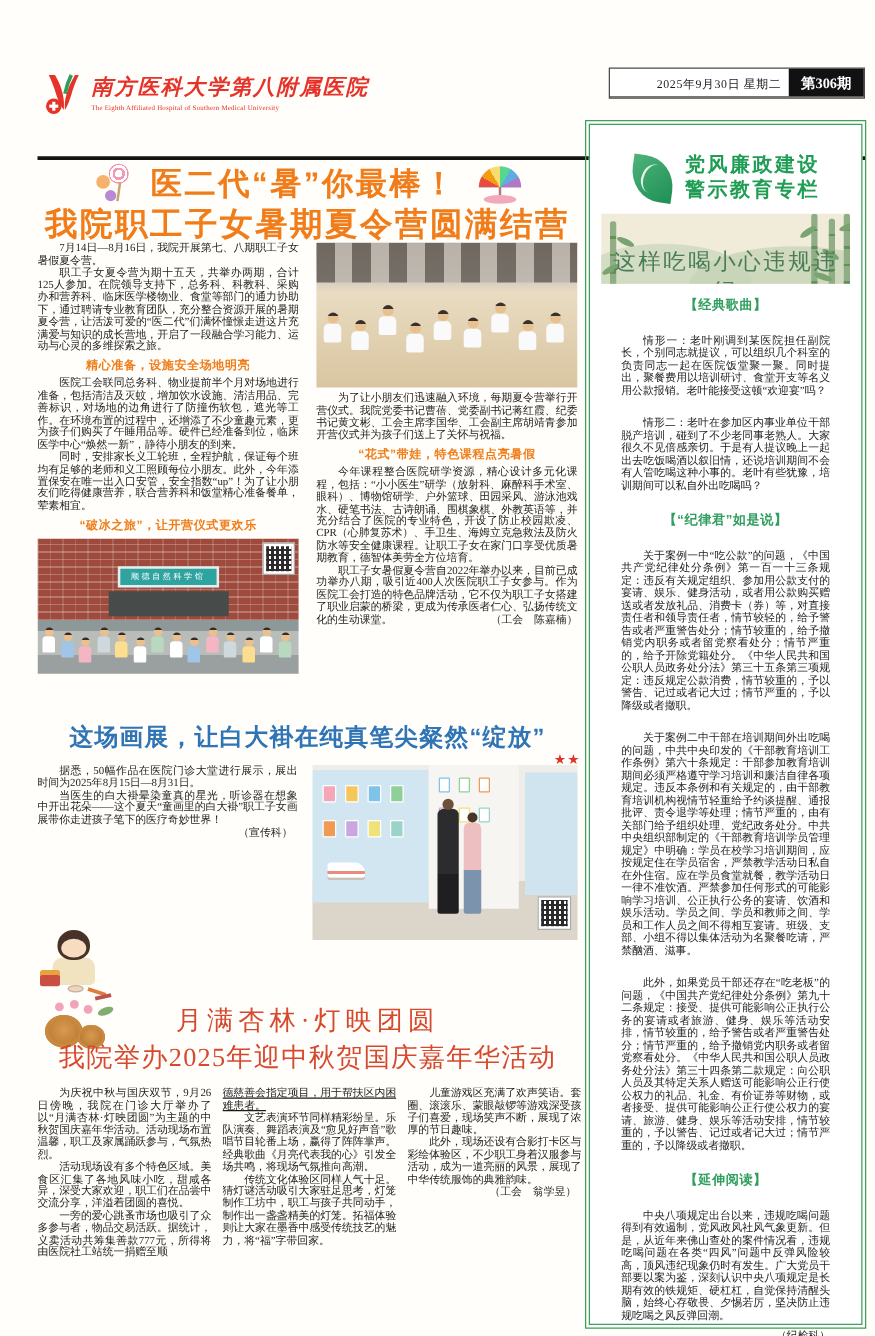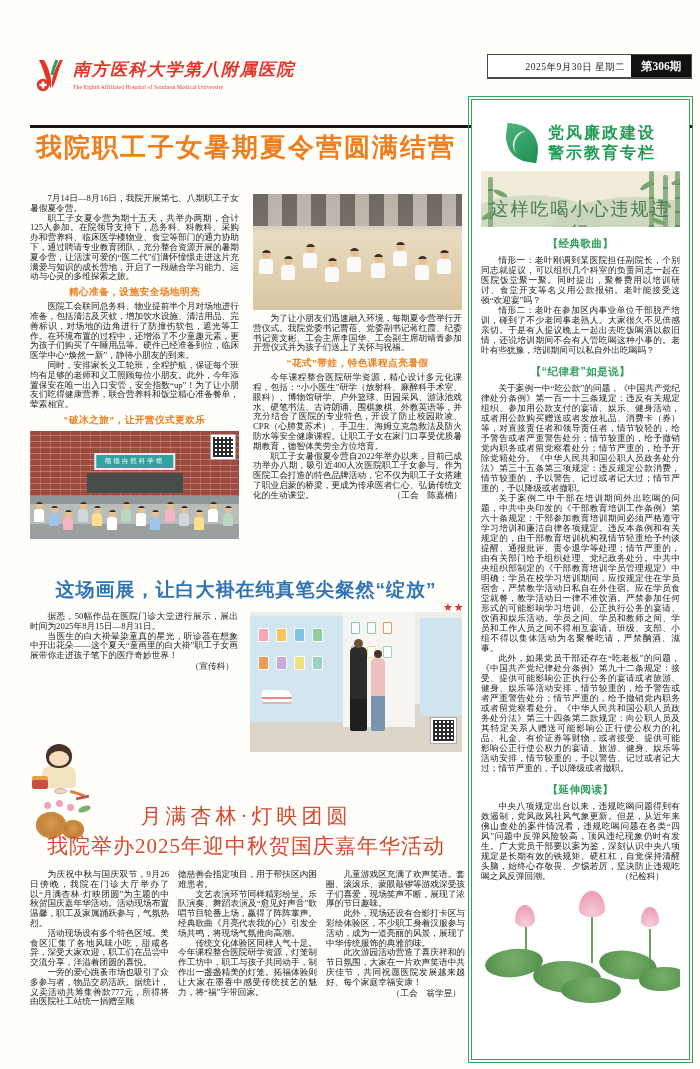--- a/index.html
+++ b/index.html
@@ -19,21 +19,21 @@
   .issue-box{position:absolute;left:487px;top:54px;width:205px;border:1px solid #4a4a4a;background:#fff;}
   .issue-row1{display:flex;border-bottom:1px solid #4a4a4a;height:23px;}
   .issue-date{flex:1;text-align:right;font-size:9.5px;padding:6px 6px 0 0;letter-spacing:.5px;}
   .issue-badge{width:60px;background:#111;color:#fff;font-weight:bold;font-size:11.5px;
                display:flex;align-items:center;justify-content:center;}
   .issue-row2{height:21px;text-align:center;font-size:9px;padding-top:5px;letter-spacing:.3px;}
   .masthead-rule{position:absolute;left:30px;top:125px;width:662px;height:3px;background:#17130f;}
 
   
   .bodyp{font-size:8.7px;line-height:9.8px;text-align:justify;text-indent:2em;margin:0;color:var(--c-ink);}
-  .noindent{text-indent:0;}
+  .noindent{text-indent:0;text-decoration:underline;}
   .subhead{color:var(--c-orange);font-family:"Liberation Sans","DejaVu Sans",sans-serif;
            font-weight:bold;font-size:9.6px;text-align:center;margin:4px 0 3px;letter-spacing:.5px;}
   .byline-inline{font-size:8.7px;line-height:9.8px;text-align:right;margin:-9.8px 0 0;}
   .byline-line{font-size:8.7px;line-height:9.8px;text-align:right;margin:1px 4px 0 0;}
 
   
   .a1-title{position:absolute;left:30px;top:131px;width:432px;text-align:center;
             font-family:"Liberation Sans","DejaVu Sans",sans-serif;font-weight:bold;color:var(--c-orange);}
   .a1-t1row{display:flex;align-items:center;justify-content:center;gap:16px;}
   .a1-t1{font-size:25px;letter-spacing:2px;line-height:28px;}
@@ -139,21 +139,21 @@
              background:#cdd8bf;opacity:.8;}
   .sb-banner::after{content:"";position:absolute;left:70px;bottom:-34px;width:170px;height:64px;border-radius:50%;
              background:#c3d2b4;opacity:.7;}
   .sb-banner-text{position:absolute;left:0;top:26px;width:100%;text-align:center;color:#4a7d55;
              font-size:18px;letter-spacing:2px;z-index:2;}
   .bam{position:absolute;width:5px;border-radius:2px;z-index:1;
        background:repeating-linear-gradient(180deg,#8fae85 0 12px,#64905c 12px 14px);}
   .bleaf{position:absolute;width:15px;height:5px;border-radius:50%;background:#79a46f;z-index:1;}
   .sb-sec{color:var(--c-green);text-align:center;font-weight:bold;font-size:10.5px;margin:10px 0 4px;
           font-family:"Liberation Sans","DejaVu Sans",sans-serif;letter-spacing:.5px;}
-  .sbp{font-size:8.7px;line-height:10px;text-align:justify;text-indent:2em;margin:0;color:#222;}
+  .sbp{font-size:8.7px;line-height:10px;text-align:justify;text-indent:2em;margin:16px;color:#222;}
   .sb-byline{font-size:8.7px;line-height:10px;text-align:right;margin:-10px 16px 0;}
   .lotus{position:relative;height:118px;margin-top:8px;overflow:hidden;}
   .leaf{position:absolute;border-radius:50%;background:radial-gradient(circle at 50% 40%,#79b06b,#4e8c49);}
   .stem{position:absolute;width:2px;background:#6f9c5f;}
   .lotusflower{position:absolute;background:radial-gradient(circle at 50% 85%,#f6cdd8,#ec93ad);
         border-radius:50% 50% 45% 45%/70% 70% 30% 30%;}
 </style>
 </head>
 <body>
 
@@ -177,20 +177,34 @@
   </div>
   <div class="issue-box">
     <div class="issue-row1">
       <div class="issue-date">2025年9月30日 星期二</div>
       <div class="issue-badge">第306期</div>
     </div>
   </div>
   <div class="masthead-rule"></div>
 
   <div class="a1-title">
+    <div class="a1-t1row">
+      <div class="candy">
+        <div class="c2"></div>
+          <div class="c3"></div>
+          <div class="stick"></div>
+          <div class="c1"></div>
+      </div>
+      <div class="a1-t1">医二代“暑”你最棒！</div>
+      <div class="carousel">
+        <div class="pole"></div>
+          <div class="base"></div>
+          <div class="canopy"></div>
+      </div>
+    </div>
     <div class="a1-t2">我院职工子女暑期夏令营圆满结营</div>
   </div>
 
   <div class="a1-cols">
     <div class="col">
       <p class="bodyp">7月14日—8月16日，我院开展第七、八期职工子女暑假夏令营。</p>
       <p class="bodyp">职工子女夏令营为期十五天，共举办两期，合计125人参加。在院领导支持下，总务科、科教科、采购办和营养科、临床医学楼物业、食堂等部门的通力协助下，通过聘请专业教育团队，充分整合资源开展的暑期夏令营，让活泼可爱的“医二代”们满怀憧憬走进这片充满爱与知识的成长营地，开启了一段融合学习能力、运动与心灵的多维探索之旅。</p>
       <div class="subhead">精心准备，设施安全场地明亮</div>
       <p class="bodyp">医院工会联同总务科、物业提前半个月对场地进行准备，包括清洁及灭蚊，增加饮水设施、清洁用品、完善标识，对场地的边角进行了防撞伤软包，遮光等工作。在环境布置的过程中，还增添了不少童趣元素，更为孩子们购买了午睡用品等。硬件已经准备到位，临床医学中心“焕然一新”，静待小朋友的到来。</p>
       <p class="bodyp">同时，安排家长义工轮班，全程护航，保证每个班均有足够的老师和义工照顾每位小朋友。此外，今年添置保安在唯一出入口安管，安全指数“up”！为了让小朋友们吃得健康营养，联合营养科和饭堂精心准备餐单，荤素相宜。</p>
@@ -301,26 +315,25 @@
   </div>
   <div class="a3-cols">
     <div class="a3col">
       <p class="bodyp">为庆祝中秋与国庆双节，9月26日傍晚，我院在门诊大厅举办了以“月满杏林·灯映团圆”为主题的中秋贺国庆嘉年华活动。活动现场布置温馨，职工及家属踊跃参与，气氛热烈。</p>
       <p class="bodyp">活动现场设有多个特色区域。美食区汇集了各地风味小吃，甜咸各异，深受大家欢迎，职工们在品尝中交流分享，洋溢着团圆的喜悦。</p>
       <p class="bodyp">一旁的爱心跳蚤市场也吸引了众多参与者，物品交易活跃。据统计，义卖活动共筹集善款777元，所得将由医院社工站统一捐赠至顺</p>
     </div>
     <div class="a3col">
       <p class="bodyp noindent">德慈善会指定项目，用于帮扶区内困难患者。</p>
       <p class="bodyp">文艺表演环节同样精彩纷呈。乐队演奏、舞蹈表演及“愈见好声音”歌唱节目轮番上场，赢得了阵阵掌声。经典歌曲《月亮代表我的心》引发全场共鸣，将现场气氛推向高潮。</p>
-      <p class="bodyp">传统文化体验区同样人气十足。今年课程整合医院研学资源，灯笼制作工坊中，职工与孩子共同动手，制作出一盏盏精美的灯笼。拓福体验则让大家在墨香中感受传统技艺的魅力，将“福”字带回家。</p>
+      <p class="bodyp">传统文化体验区同样人气十足。猜灯谜活动吸引大家驻足思考，灯笼制作工坊中，职工与孩子共同动手，制作出一盏盏精美的灯笼。拓福体验则让大家在墨香中感受传统技艺的魅力，将“福”字带回家。</p>
     </div>
     <div class="a3col">
       <p class="bodyp">儿童游戏区充满了欢声笑语。套圈、滚滚乐、蒙眼敲锣等游戏深受孩子们喜爱，现场笑声不断，展现了浓厚的节日趣味。</p>
       <p class="bodyp">此外，现场还设有合影打卡区与彩绘体验区，不少职工身着汉服参与活动，成为一道亮丽的风景，展现了中华传统服饰的典雅韵味。</p>
-      <p class="bodyp">此次游园活动营造了喜庆祥和的节日氛围，大家在一片欢声笑语中共庆佳节，共同祝愿医院发展越来越好、每个家庭幸福安康！</p>
       <p class="byline-line">（工会　翁学昱）</p>
     </div>
   </div>
 
   <div class="sidebar">
     <div class="sb-inner">
       <div class="sb-header">
         <div class="leaf-icon"></div>
         <div class="sb-h-text">
           <div>党风廉政建设</div>

